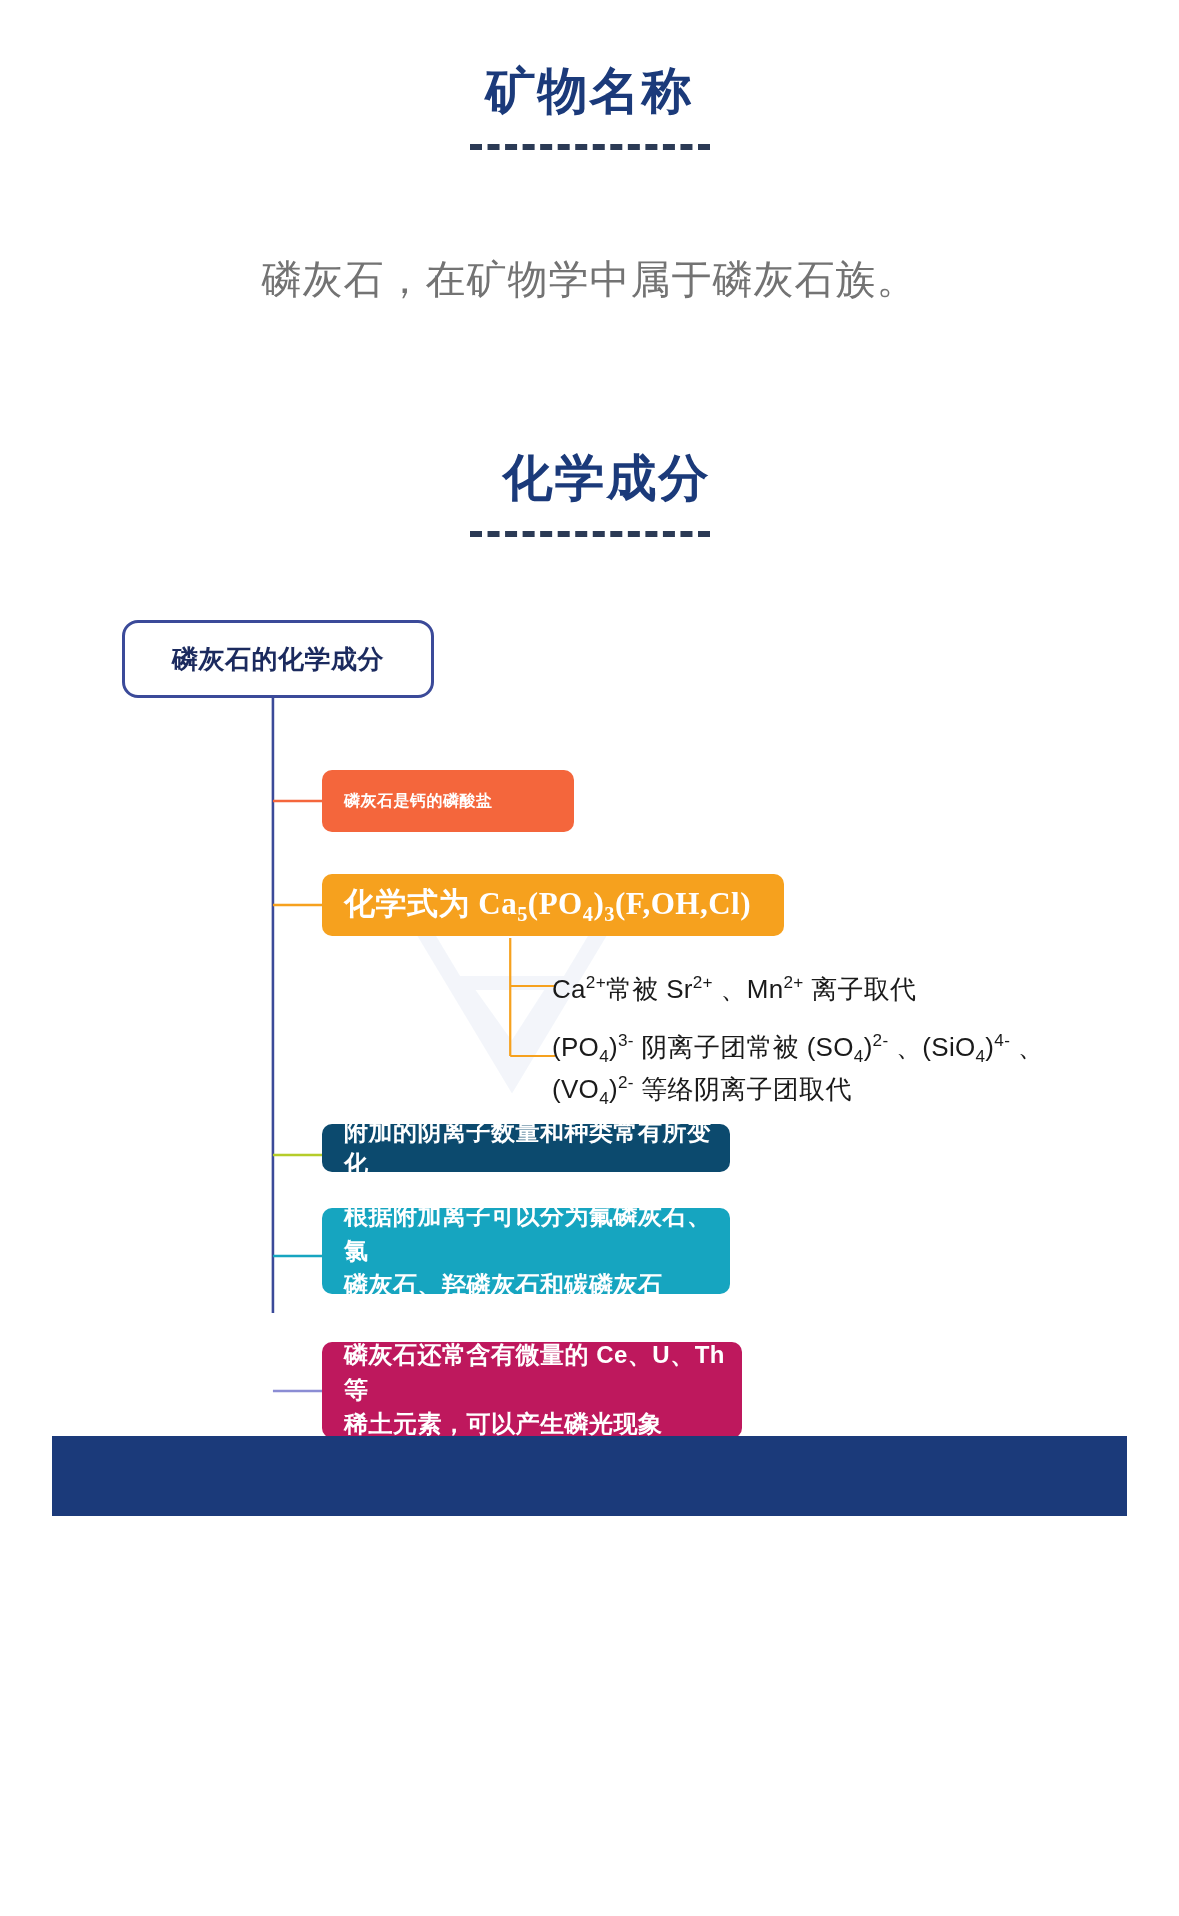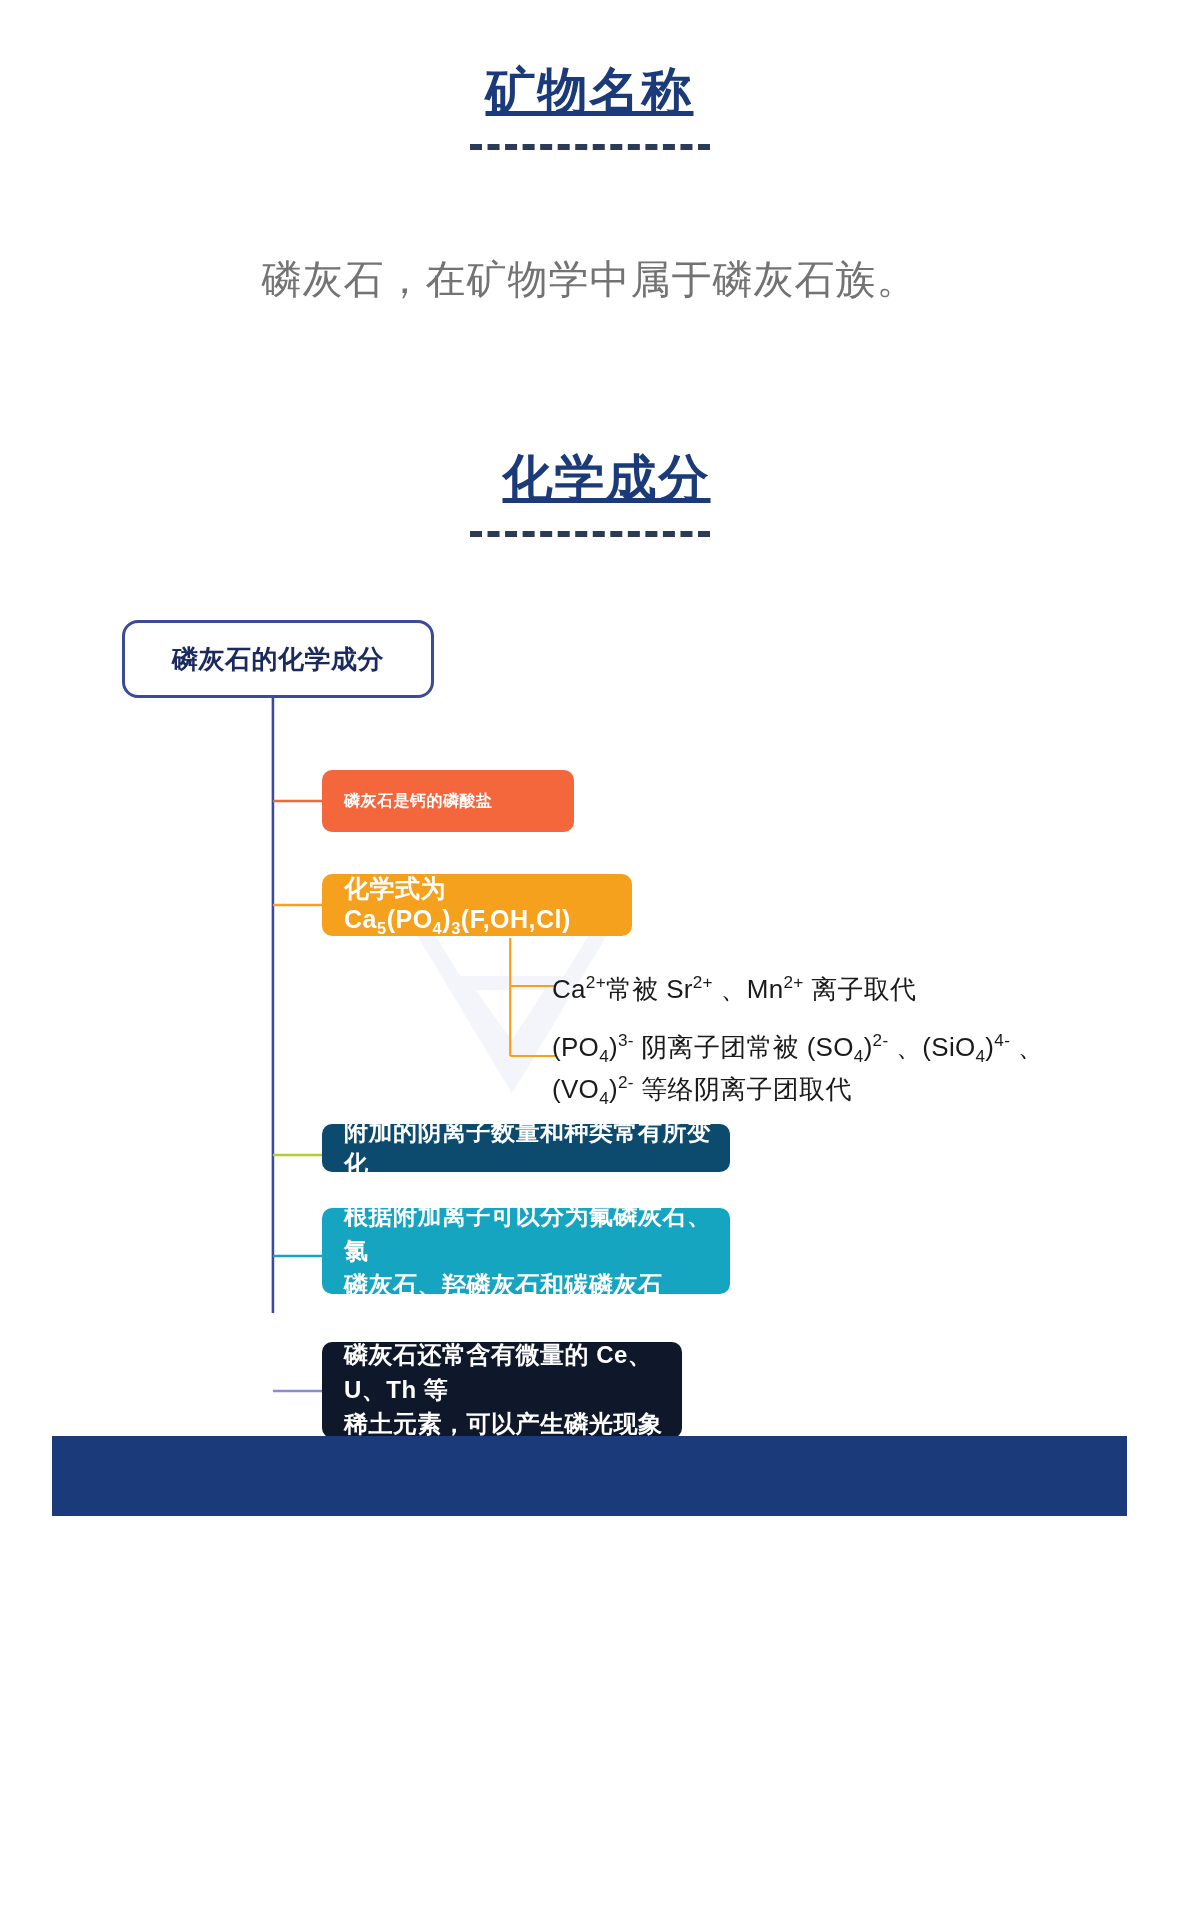--- a/index.html
+++ b/index.html
@@ -15,21 +15,20 @@
     overflow: hidden;
   }
 
   
   .section-title {
     text-align: center;
     color: #1b3a7a;
     font-size: 50px;
     font-weight: bold;
     letter-spacing: 2px;
-    text-decoration: underline;
   }
   .dashed-rule {
     width: 240px;
     height: 0;
     margin: 26px auto 0 auto;
     border-top: 6px dashed #2b3a55;
   }
 
   #title-1 { position: absolute; left: 0; top: 58px; width: 100%; }
   #rule-1  { position: absolute; left: 0; top: 118px; width: 100%; }
@@ -165,36 +164,36 @@
 
       <path d="M216 698 C240 698 240 698 270 698" stroke="#16a5c0" stroke-width="2.5" fill="none"></path>
 
       <path d="M216 833 C240 833 240 833 270 833" stroke="#8b8dd4" stroke-width="2.5" fill="none"></path>
     </svg>
 
     <div class="node root" style="left:70px; top:62px; width:312px; height:78px; font-size:26px;">磷灰石的化学成分</div>
 
     <div class="node" style="left:270px; top:212px; width:252px; height:62px; background:#f4663c; border-radius:10px; font-size:16px; padding-left:22px;">磷灰石是钙的磷酸盐</div>
 
-    <div class="node" style="left:270px; top:316px; width:310px; height:62px; background:#f6a11e; border-radius:10px; font-size:25px; padding-left:22px;">
+    <div class="node" style="left:270px; top:316px; width:462px; height:62px; background:#f6a11e; border-radius:10px; font-size:31px; padding-left:22px;font-family:Liberation Serif, serif;">
       <span>化学式为 Ca<sub>5</sub>(PO<sub>4</sub>)<sub>3</sub>(F,OH,Cl)</span>
     </div>
 
     <div class="leaf-text" style="left:500px; top:412px; width:520px;">
       Ca<sup>2+</sup>常被 Sr<sup>2+</sup> 、Mn<sup>2+</sup> 离子取代
     </div>
     <div class="leaf-text" style="left:500px; top:470px; width:540px;">
       (PO<sub>4</sub>)<sup>3-</sup> 阴离子团常被 (SO<sub>4</sub>)<sup>2-</sup> 、(SiO<sub>4</sub>)<sup>4-</sup> 、<br>(VO<sub>4</sub>)<sup>2-</sup> 等络阴离子团取代
     </div>
 
     <div class="node" style="left:270px; top:566px; width:408px; height:48px; background:#0c4a6e; border-radius:10px; font-size:24px; padding-left:22px;">附加的阴离子数量和种类常有所变化</div>
 
     <div class="node" style="left:270px; top:650px; width:408px; height:86px; background:#16a5c0; border-radius:10px; font-size:24px; padding-left:22px; line-height:1.45;">
       <span>根据附加离子可以分为氟磷灰石、氯<br>磷灰石、羟磷灰石和碳磷灰石</span>
     </div>
 
-    <div class="node" style="left:270px; top:784px; width:360px; height:96px; background:#0f172a; border-radius:10px; font-size:24px; padding-left:22px; line-height:1.45;">
+    <div class="node" style="left:270px; top:784px; width:420px; height:96px; background:#be185d; border-radius:10px; font-size:24px; padding-left:22px; line-height:1.45;">
       <span>磷灰石还常含有微量的 Ce、U、Th 等<br>稀土元素，可以产生磷光现象</span>
     </div>
 
   </div>
 
 </div>
 
 </body></html>

